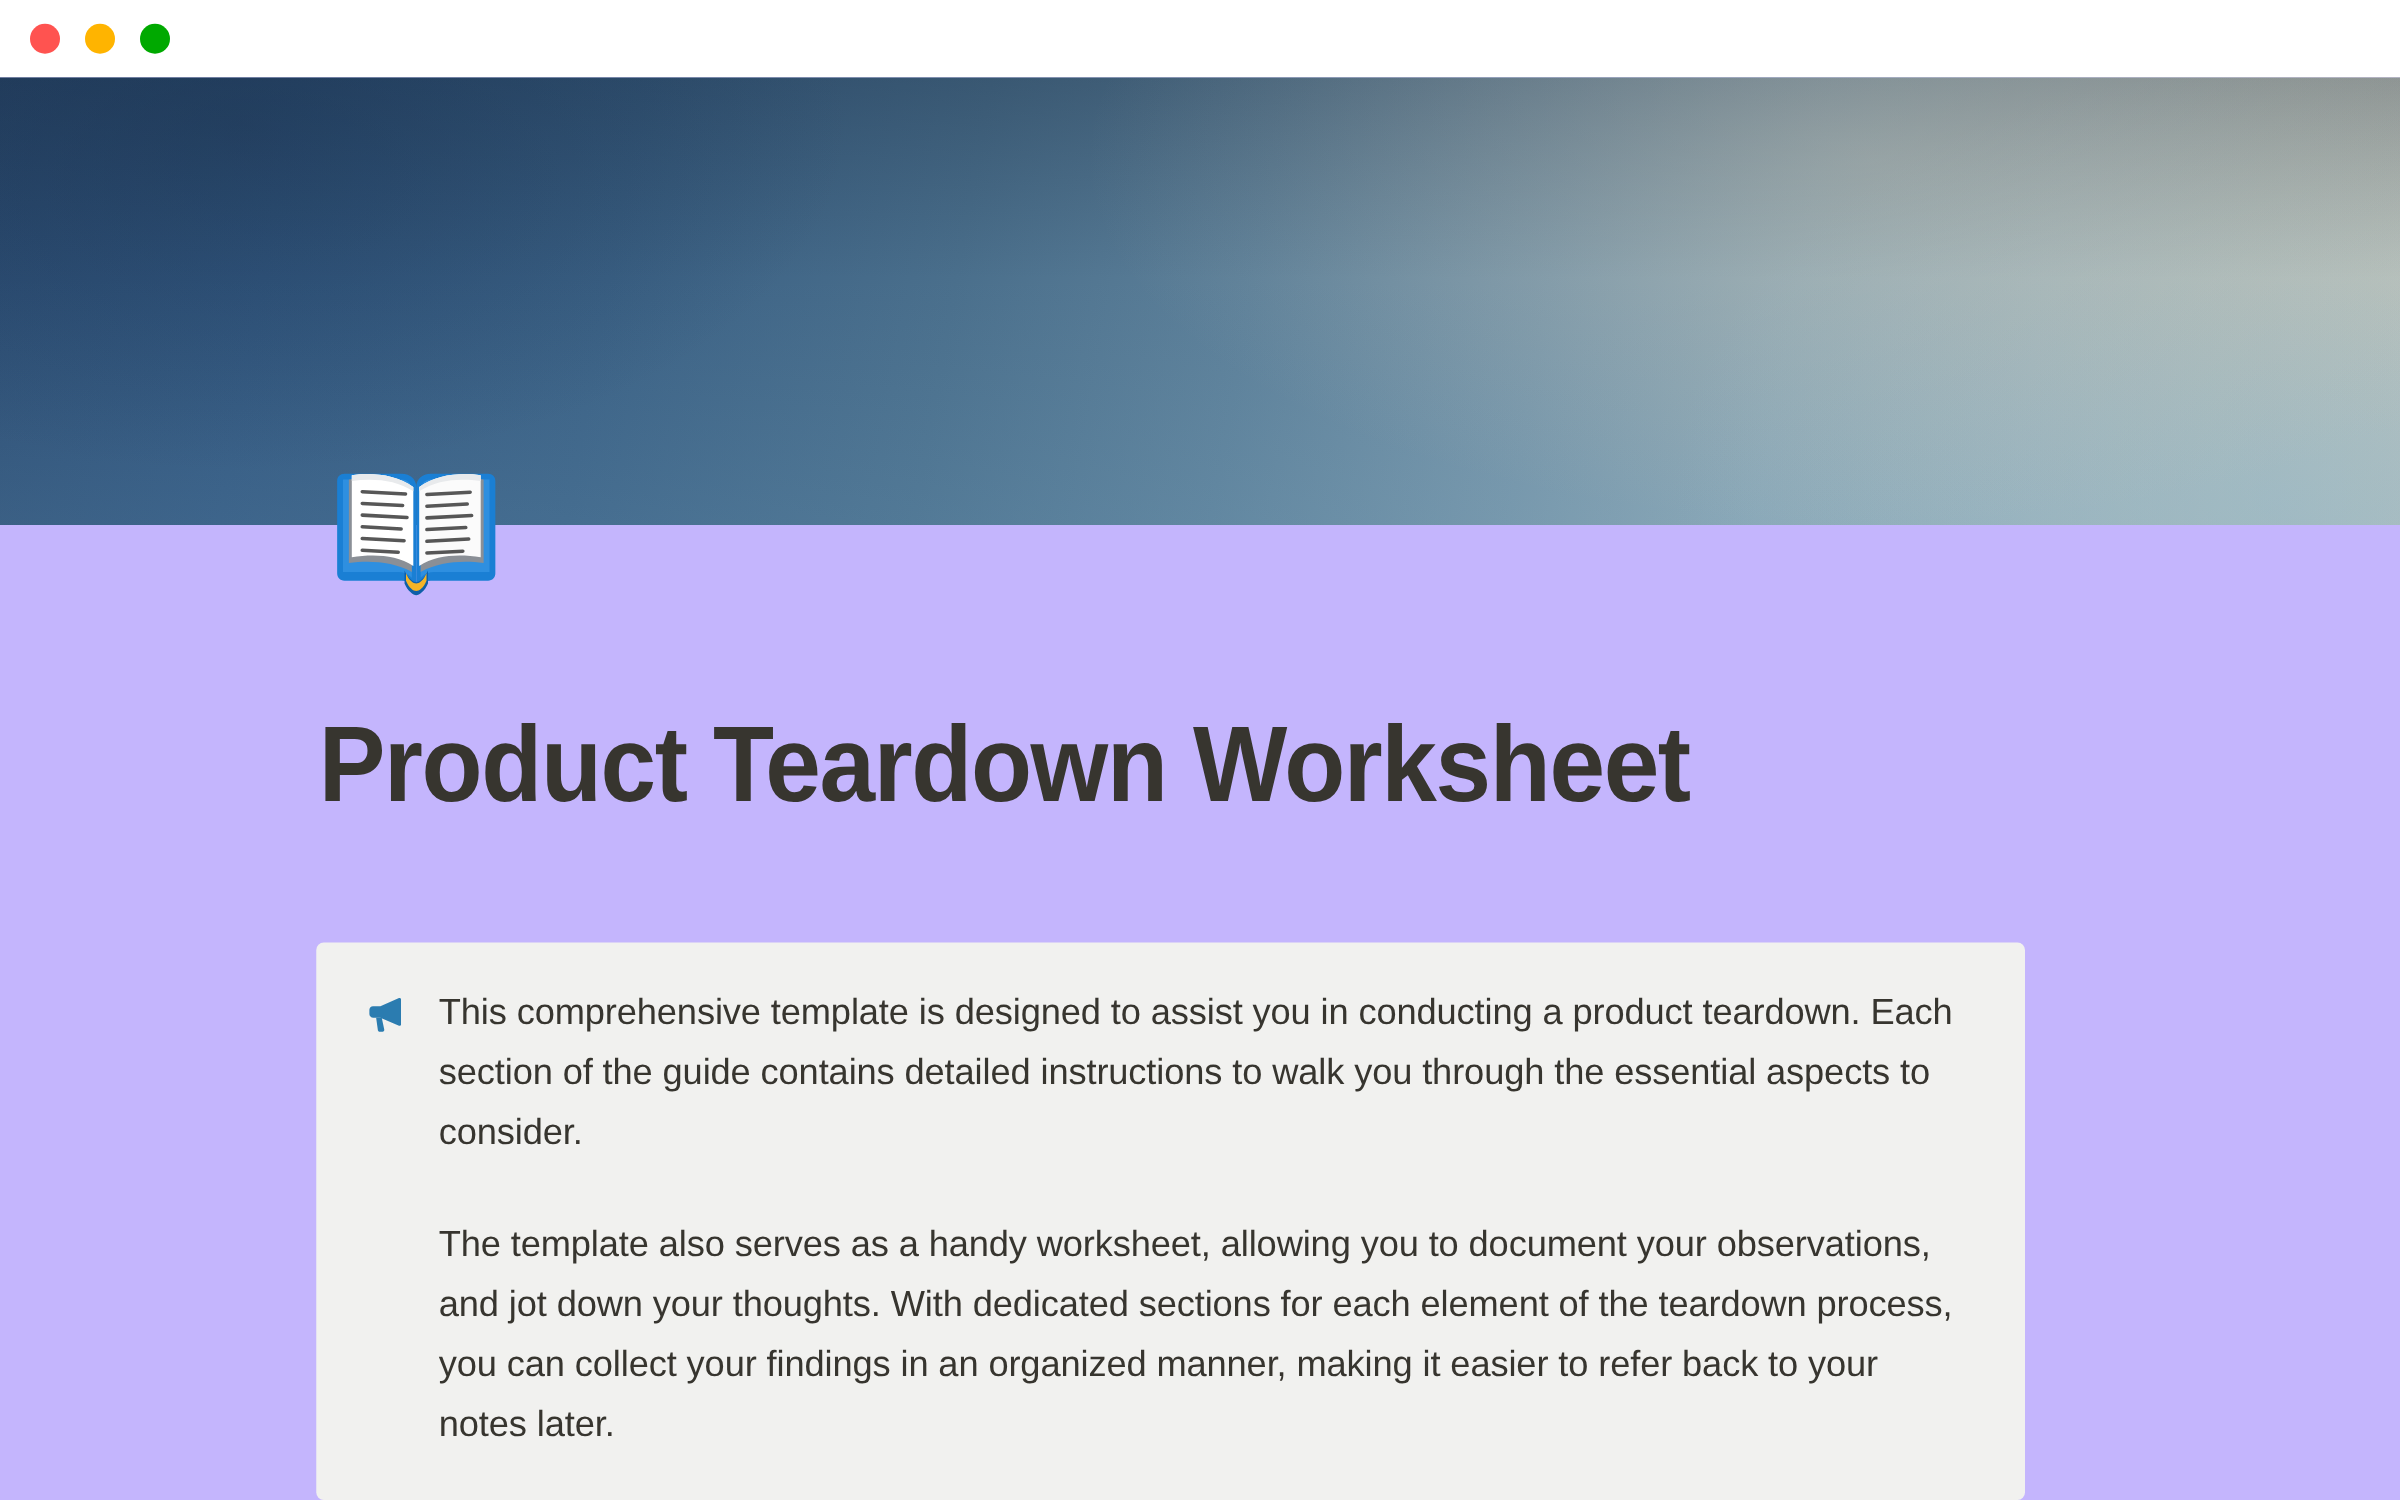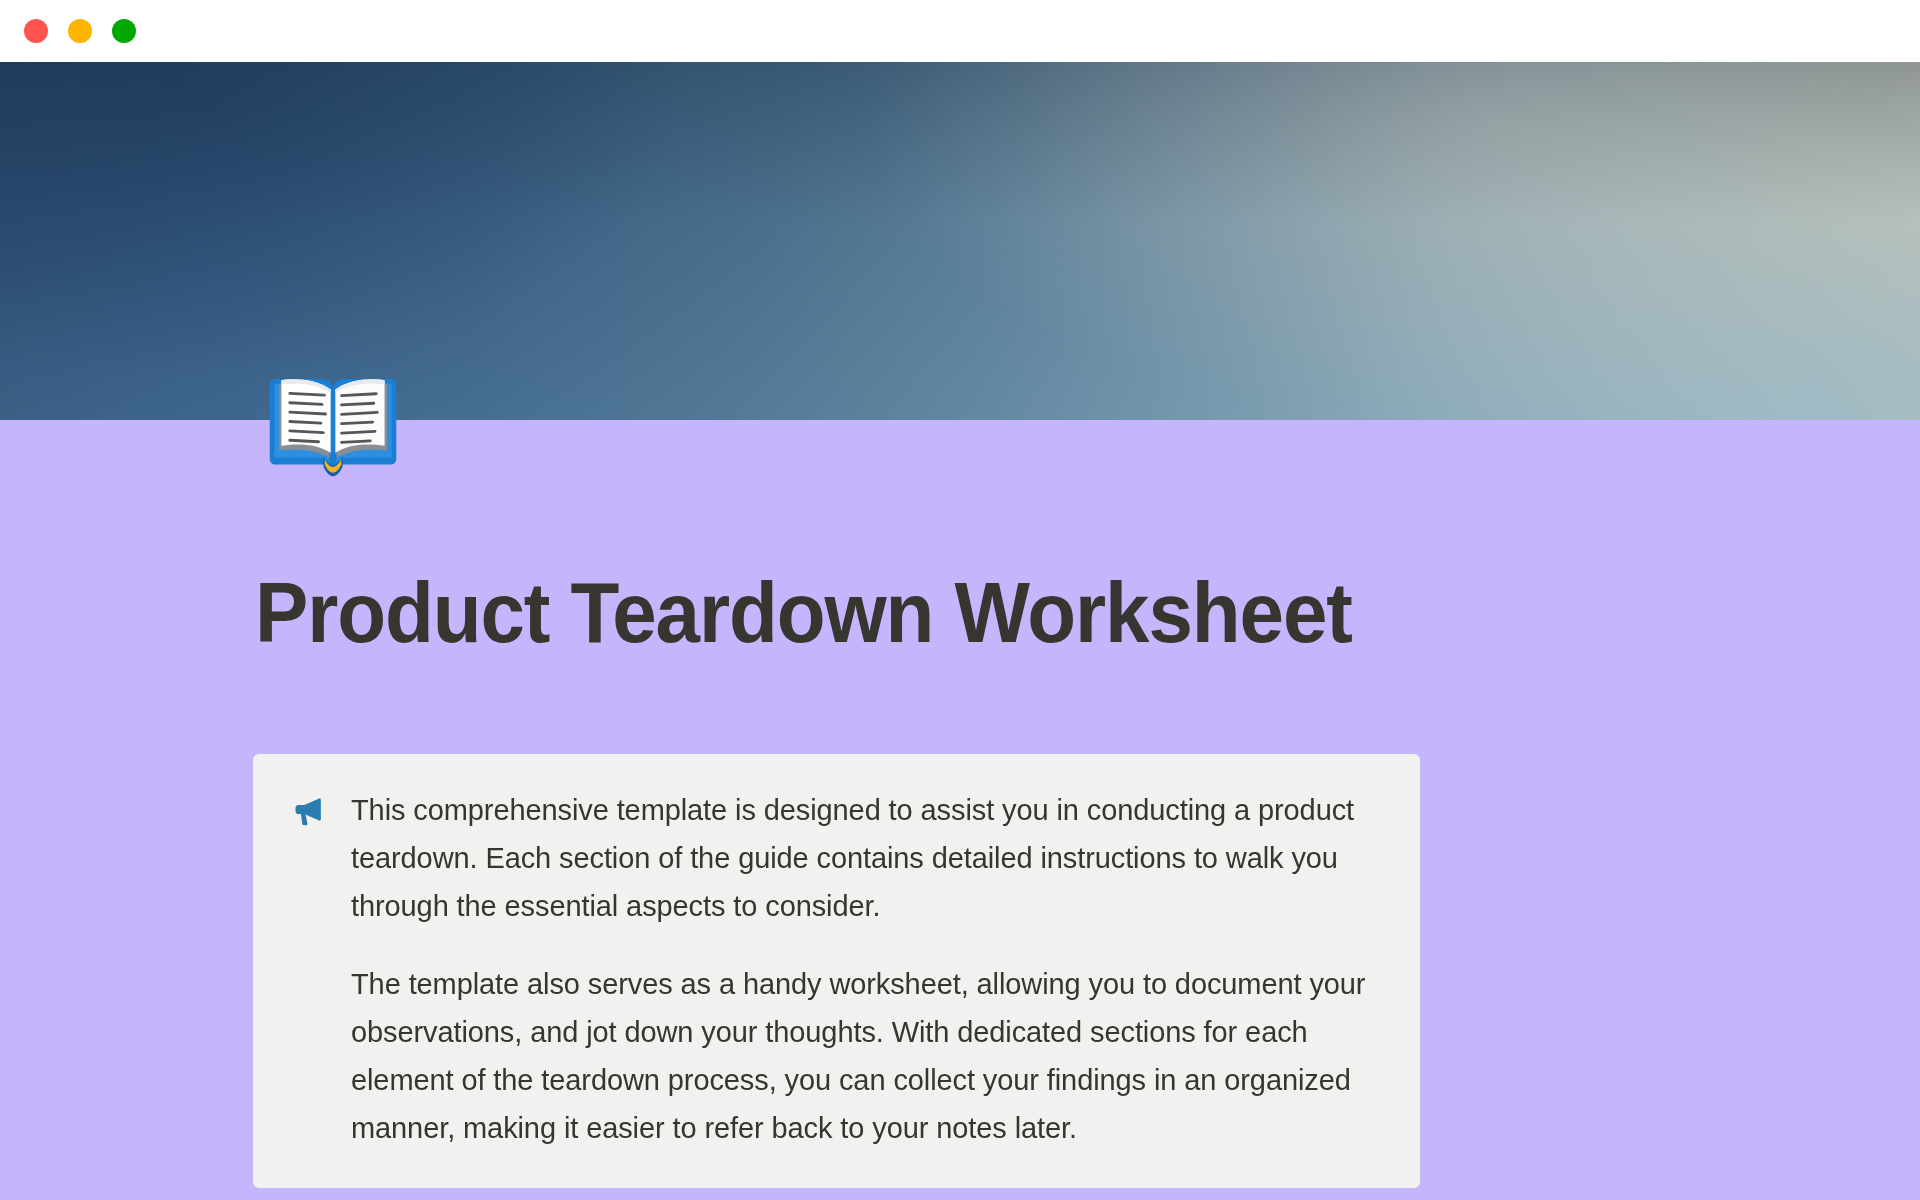--- a/index.html
+++ b/index.html
@@ -114,21 +114,21 @@
     transform: scaleX(0.93);
     transform-origin: left center;
     white-space: nowrap;
   }
 
   
   .callout {
     position: absolute;
     left: 253px;
     top: 692px;
-    width: 1167px;
+    width: 1367px;
     min-height: 414px;
     background: #f1f1ef;
     border-radius: 6px;
     padding: 30px 42px 36px 36px;
     display: flex;
     align-items: flex-start;
     gap: 22px;
   }
 
   .callout-icon {
@@ -148,21 +148,21 @@
   }
 
   .callout-p {
     font-size: 29px;
     line-height: 48px;
     color: #37352f;
     font-family: "Liberation Sans", sans-serif;
     letter-spacing: -0.1px;
     max-width: 1290px;
   }
-  .callout-p + .callout-p { margin-top: 30px; }
+  .callout-p + .callout-p { margin-top: 42px; }
 </style>
 </head>
 <body>
 
 <div id="app">
 
   <div class="titlebar">
     <div class="traffic-lights">
       <span class="tl-dot tl-close"></span>
       <span class="tl-dot tl-minimize"></span>

